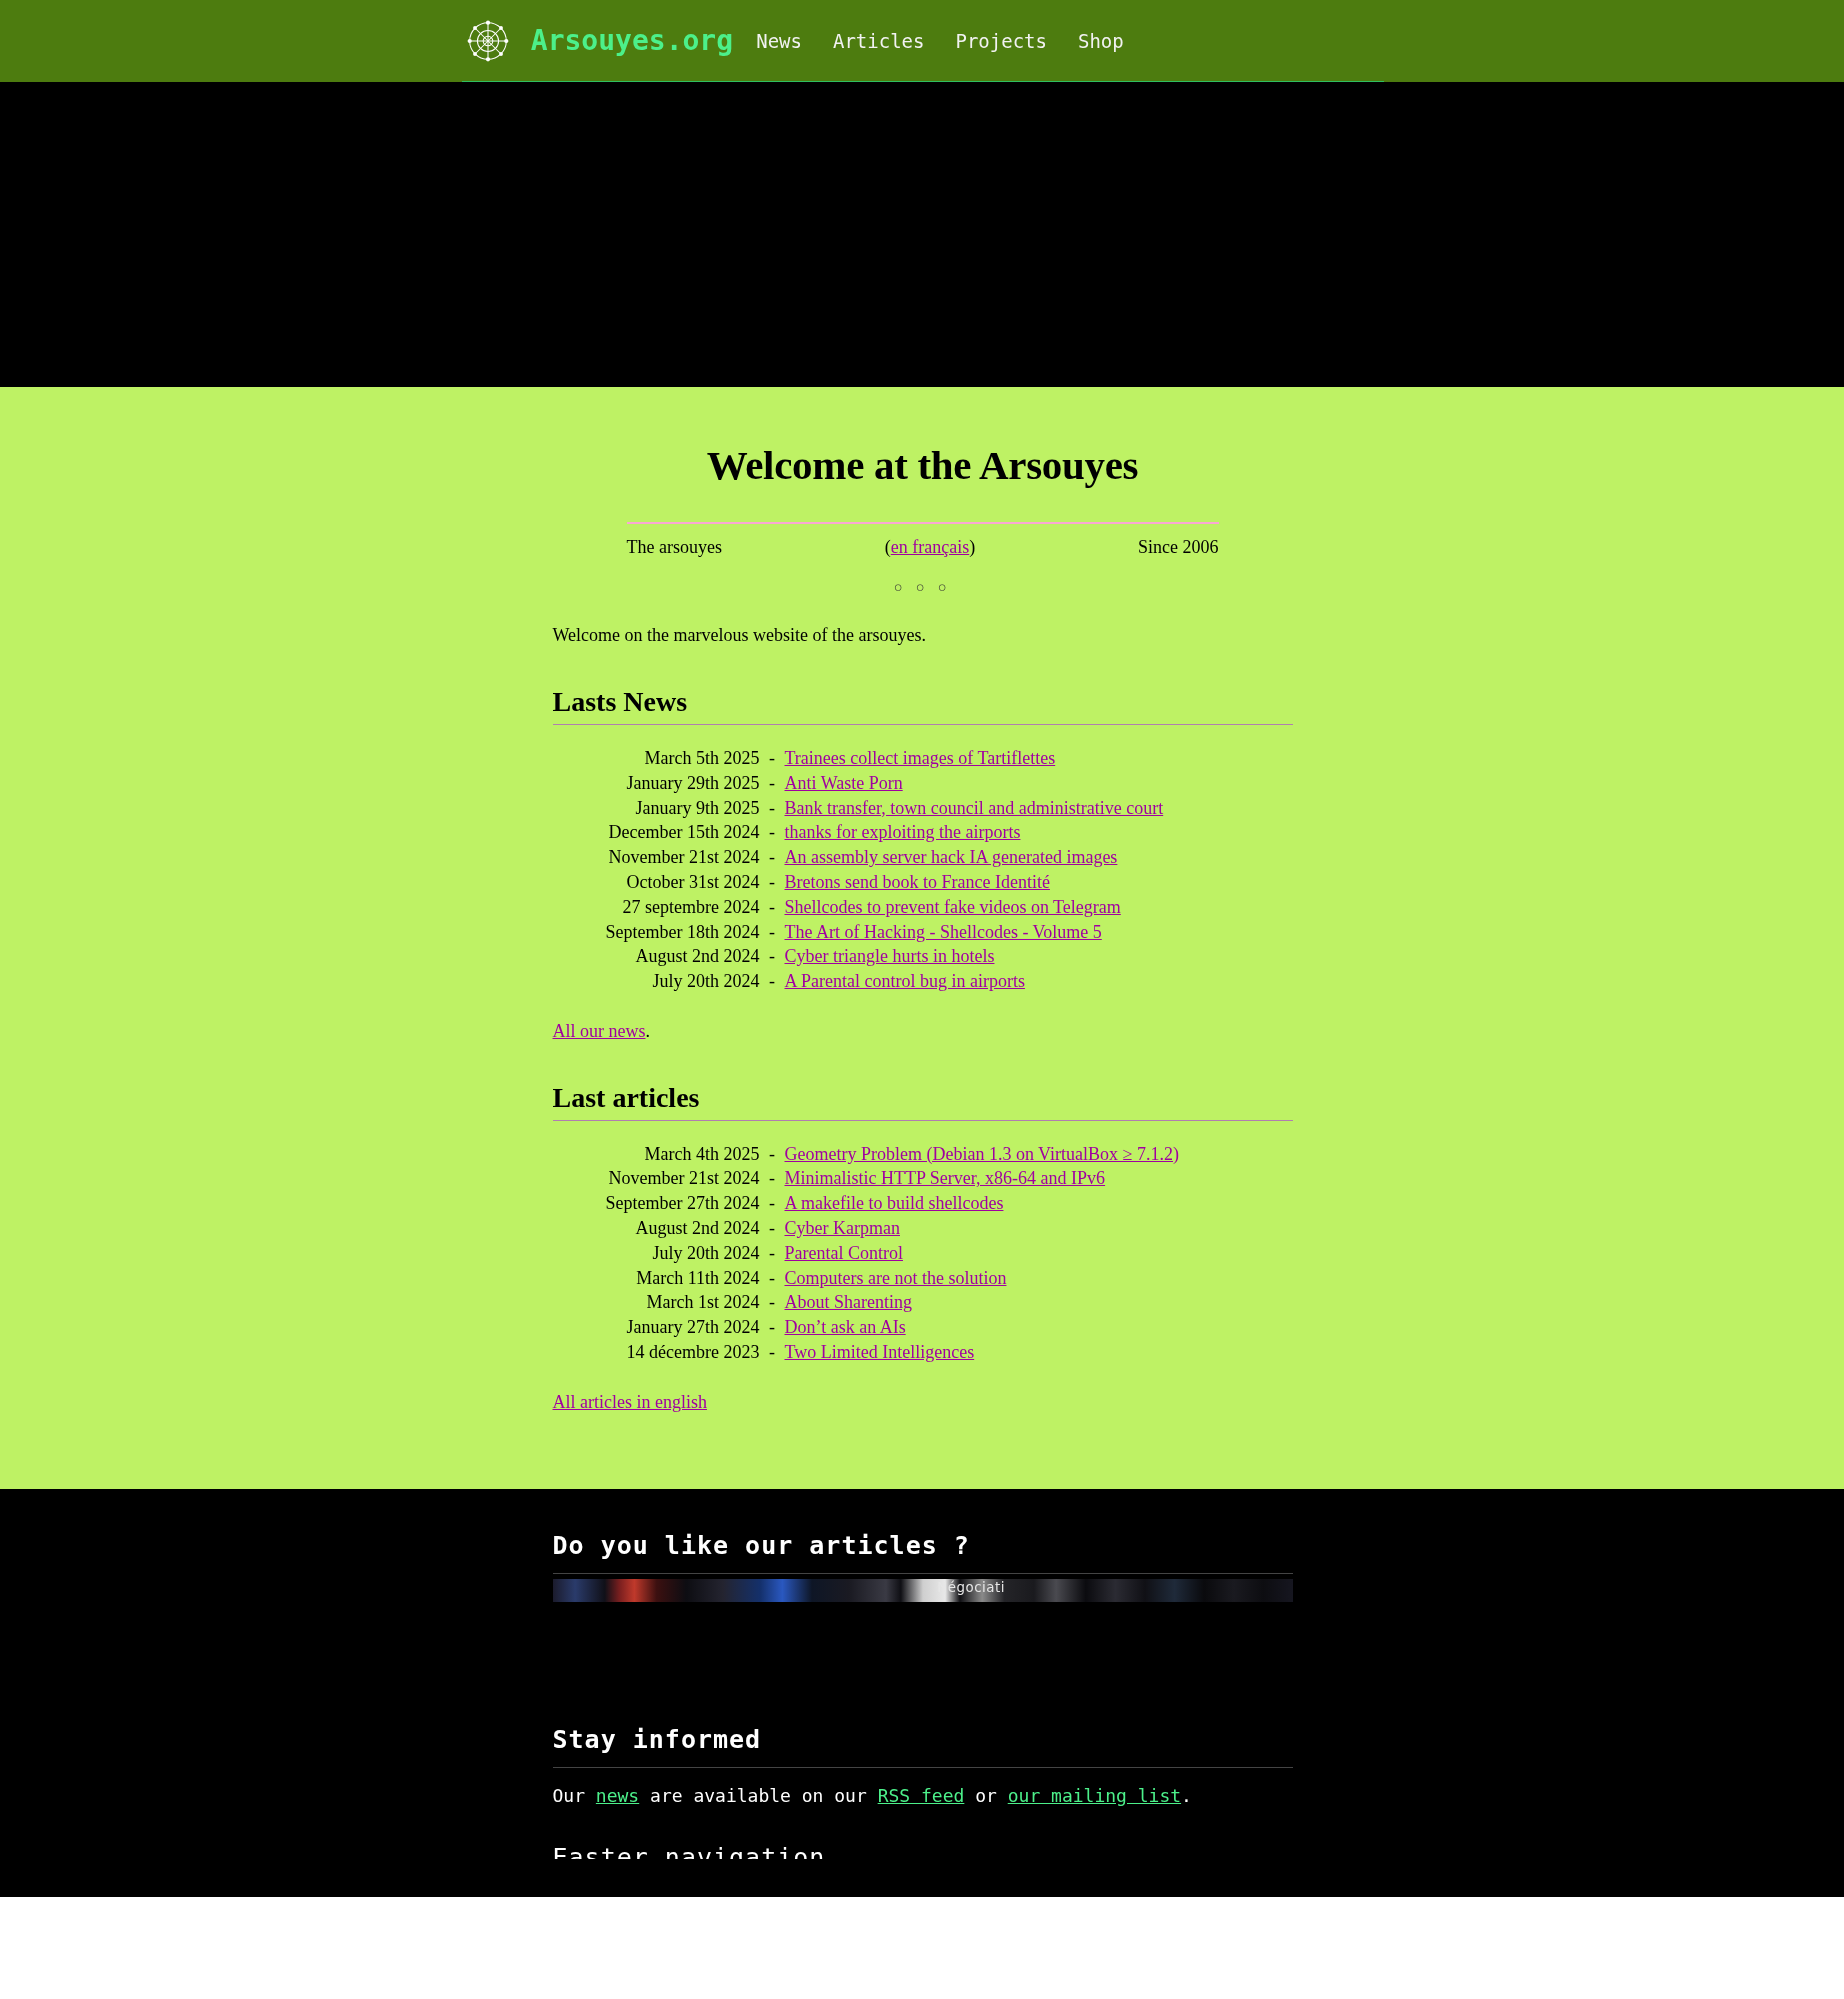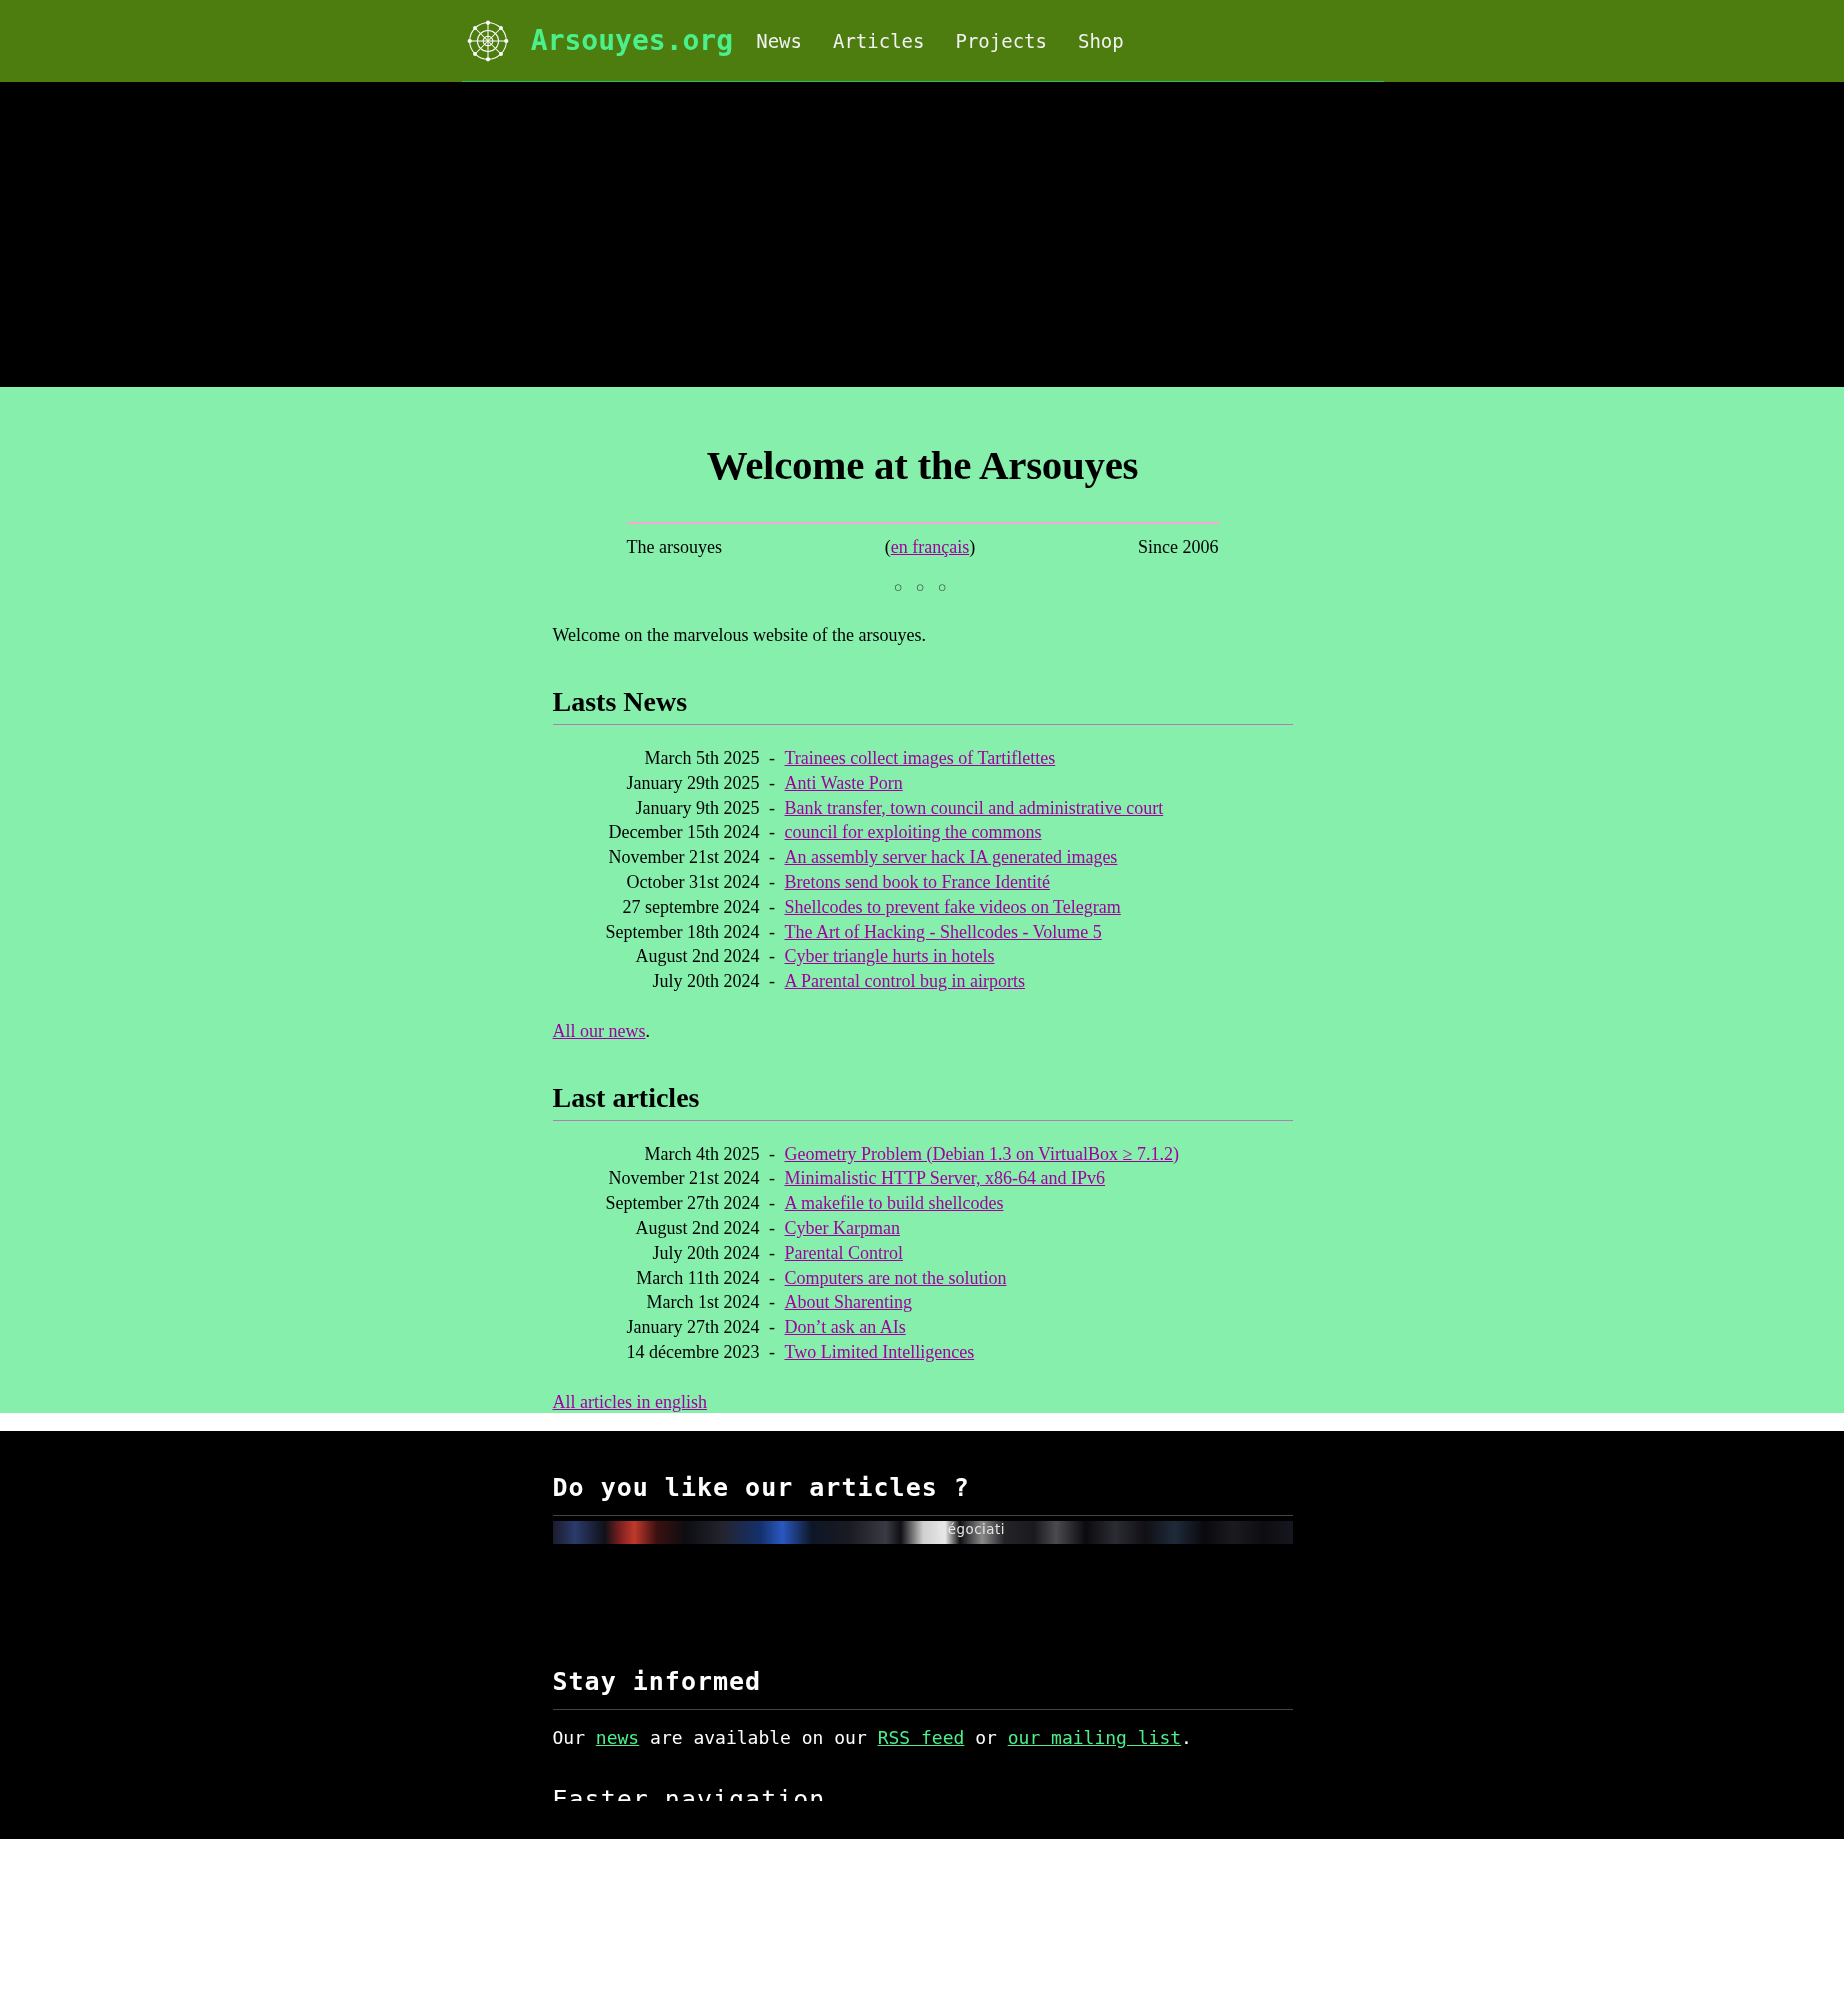--- a/index.html
+++ b/index.html
@@ -57,23 +57,24 @@
     white-space: nowrap;
   }
   .header-spacer {
     background: #000000;
     height: 305px;
     width: 100%;
   }
 
   
   .main-band {
-    background: #86efac;
+    background: #bef264;
     width: 100%;
     padding-top: 35px;
+    padding-bottom: 58px;
   }
   .container {
     width: 740px;
     margin: 0 auto;
   }
   h1.page-title {
     font-family: "Liberation Serif", serif;
     font-size: 41px;
     font-weight: bold;
     text-align: center;
@@ -291,21 +292,21 @@
           <td class="link-cell"><a href="#">Anti Waste Porn</a></td>
         </tr>
         <tr>
           <td class="date-cell">January 9th 2025</td>
           <td class="sep-cell">-</td>
           <td class="link-cell"><a href="#">Bank transfer, town council and administrative court</a></td>
         </tr>
         <tr>
           <td class="date-cell">December 15th 2024</td>
           <td class="sep-cell">-</td>
-          <td class="link-cell"><a href="#">council for exploiting the commons</a></td>
+          <td class="link-cell"><a href="#">thanks for exploiting the airports</a></td>
         </tr>
         <tr>
           <td class="date-cell">November 21st 2024</td>
           <td class="sep-cell">-</td>
           <td class="link-cell"><a href="#">An assembly server hack IA generated images</a></td>
         </tr>
         <tr>
           <td class="date-cell">October 31st 2024</td>
           <td class="sep-cell">-</td>
           <td class="link-cell"><a href="#">Bretons send book to France Identité</a></td>

